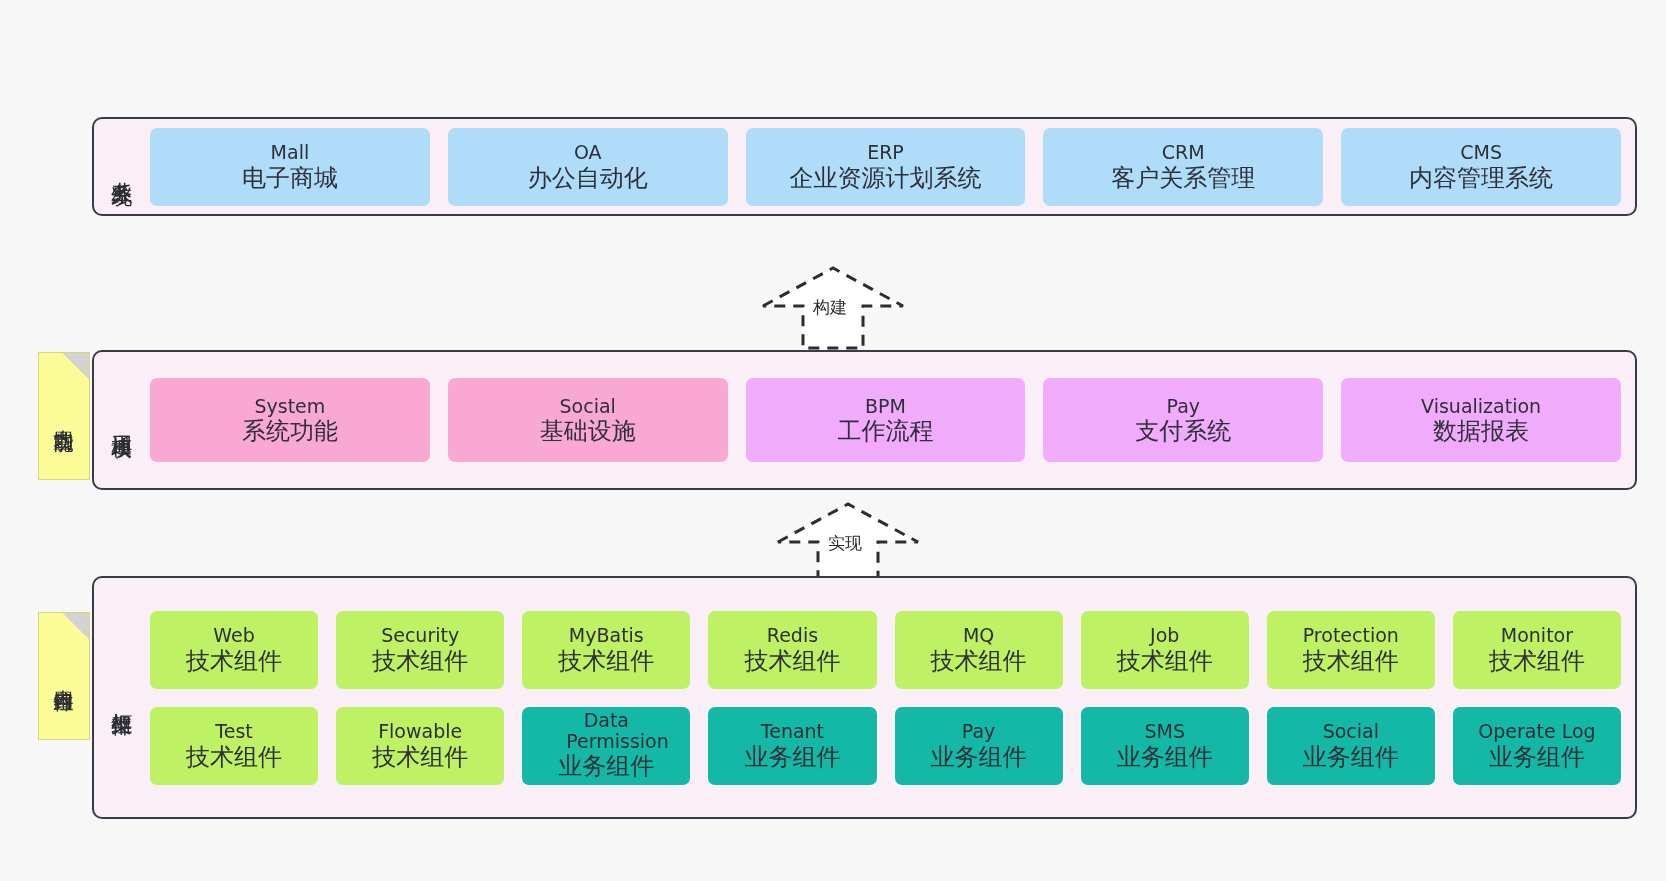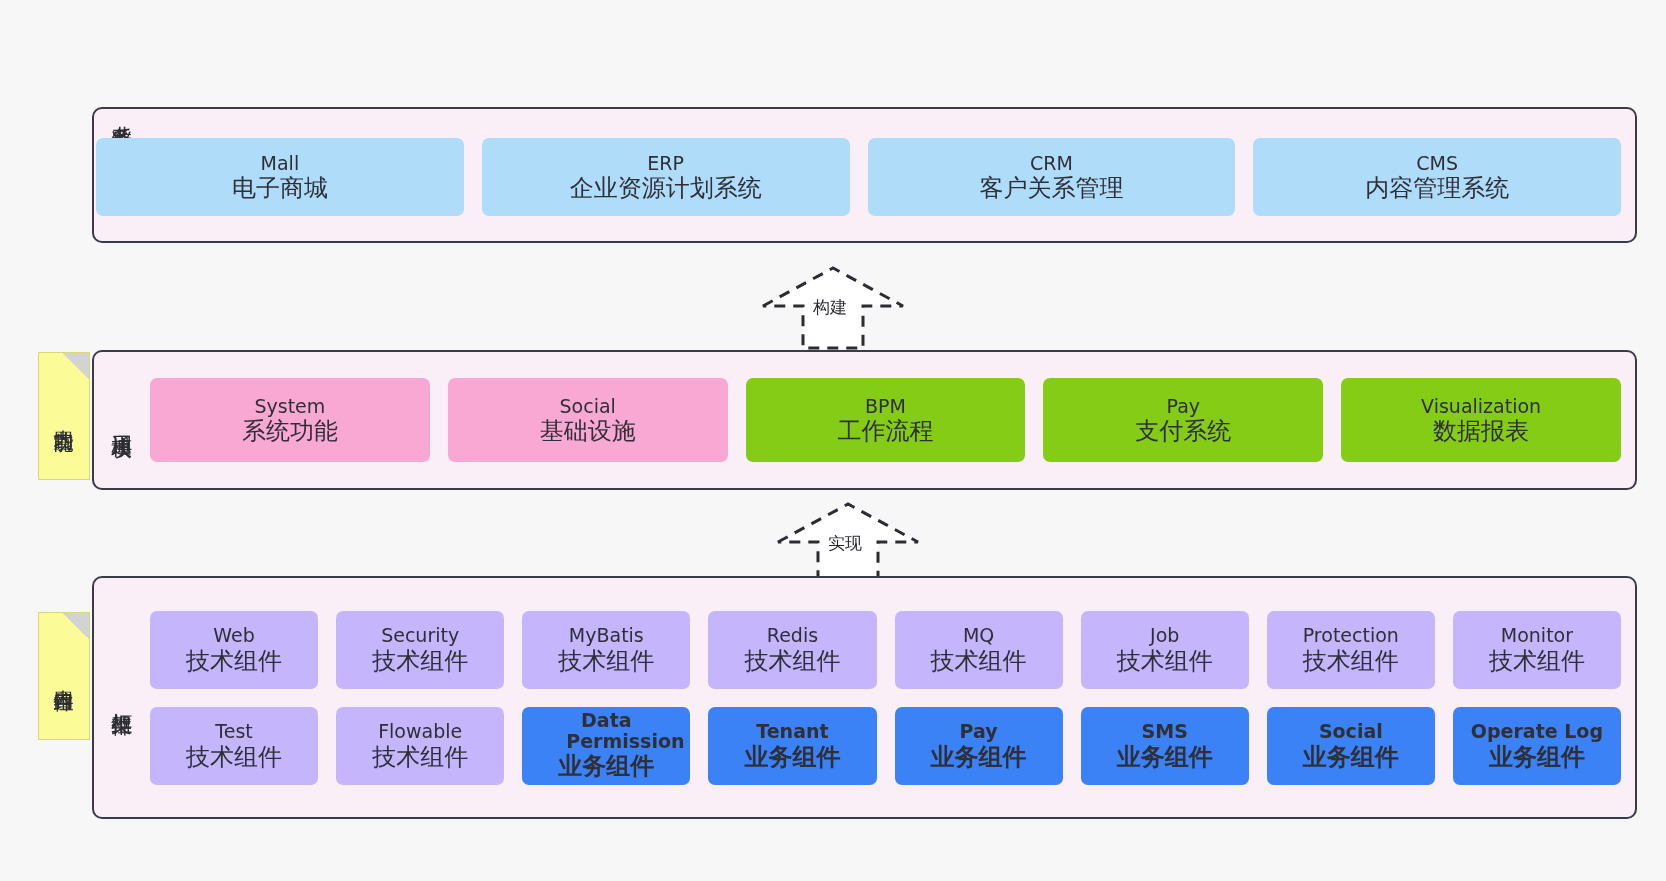--- a/index.html
+++ b/index.html
@@ -75,23 +75,23 @@
   }
   .card .t-en { font-size: 19px; }
   .card .t-cn { font-size: 24px; }
 
   .h-biz   { height: 78px; }
   .h-mod   { height: 84px; }
   .h-frame { height: 78px; }
 
   .c-blue        { background: #aedcf9; }
   .c-red         { background: #f9a8d4; }
-  .c-pink        { background: #84cc16; text-align: right; }
-  .c-green       { background: #c4b5fd; }
-  .c-lightgreen  { background: #3b82f6; font-weight: bold; }
+  .c-pink        { background: #f0abfc; text-align: right; }
+  .c-green       { background: #bef264; }
+  .c-lightgreen  { background: #14b8a6; }
 
   
   .note {
     position: absolute;
     box-sizing: border-box;
     background: #fbfb97;
     border: 1px solid #d8d87a;
     display: flex;
     align-items: center;
     justify-content: center;
@@ -123,27 +123,31 @@
     color: #2c2c33;
     background: transparent;
     white-space: nowrap;
   }
 </style>
 </head>
 <body>
 
 <div class="canvas">
 
-  <div class="layer-panel" style="left:92px; top:107px; width:1545px; height:136px;flex-direction:column;">
+  <div class="layer-panel" style="left:92px; top:117px; width:1545px; height:99px;">
     <div class="layer-title">业务系统</div>
     <div class="layer-body">
       <div class="row">
         <div class="card h-biz c-blue">
           <span class="t-en">Mall</span>
           <span class="t-cn">电子商城</span>
+        </div>
+        <div class="card h-biz c-blue">
+          <span class="t-en">OA</span>
+          <span class="t-cn">办公自动化</span>
         </div>
         <div class="card h-biz c-blue">
           <span class="t-en">ERP</span>
           <span class="t-cn">企业资源计划系统</span>
         </div>
         <div class="card h-biz c-blue">
           <span class="t-en">CRM</span>
           <span class="t-cn">客户关系管理</span>
         </div>
         <div class="card h-biz c-blue">

